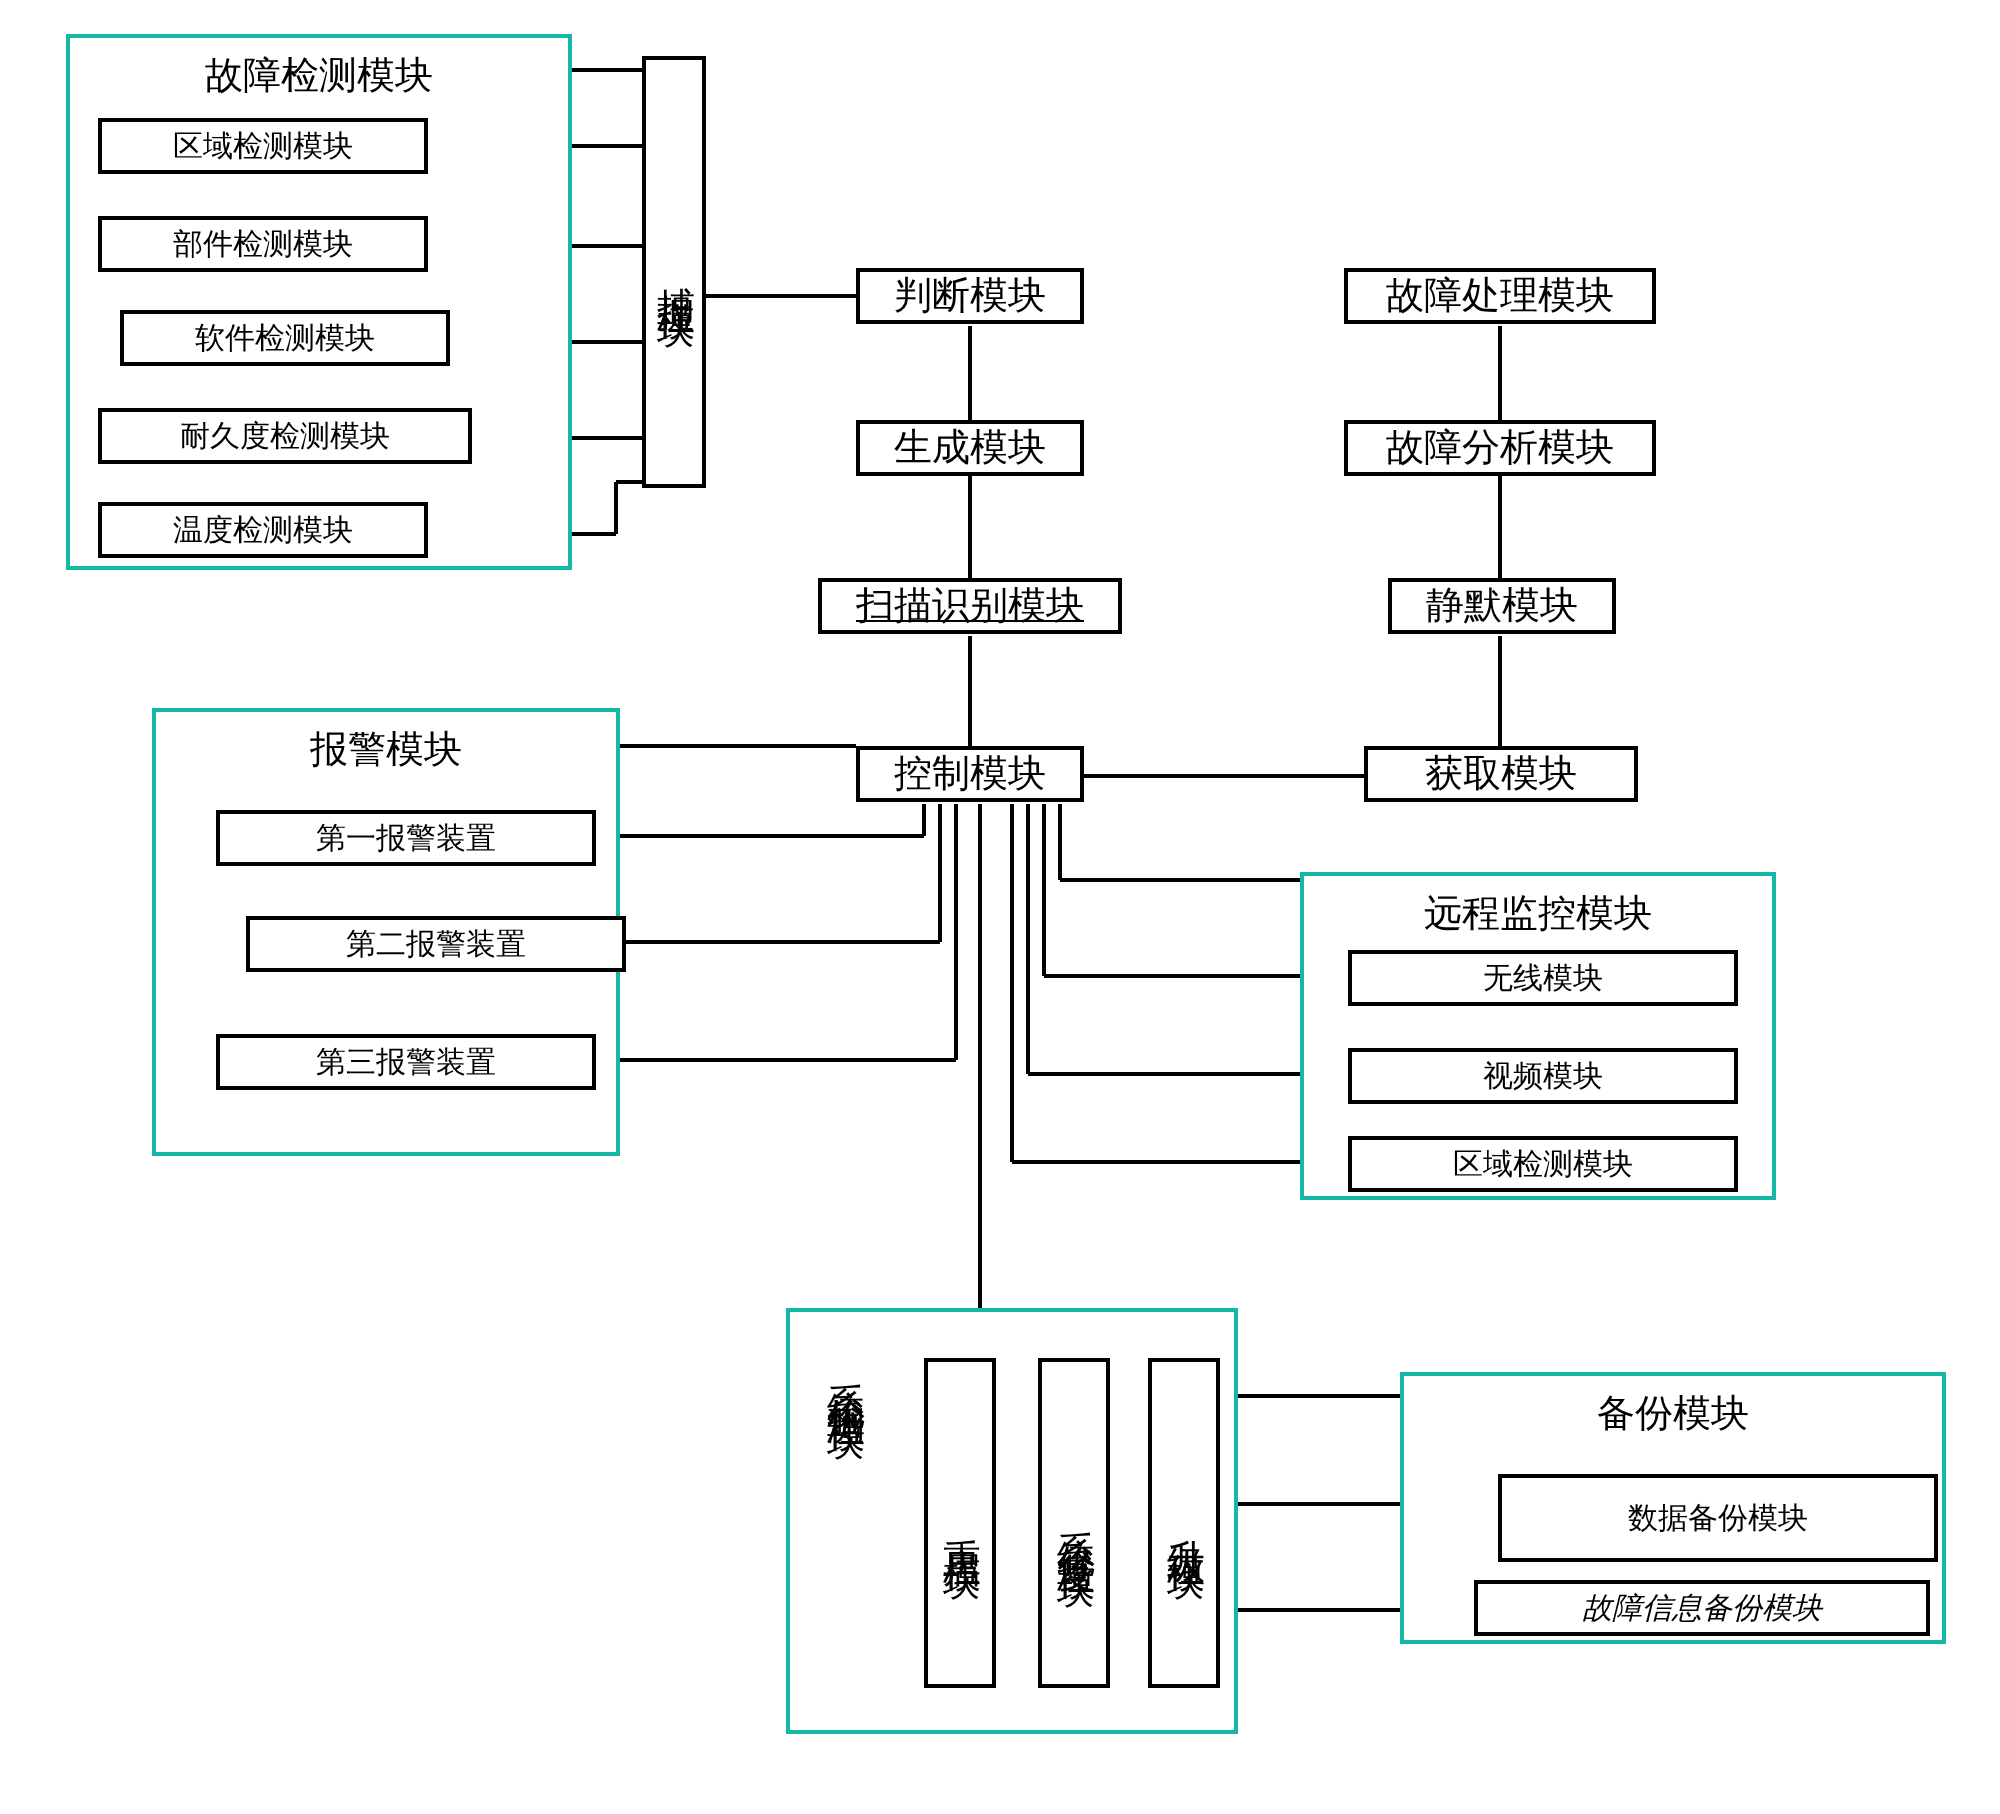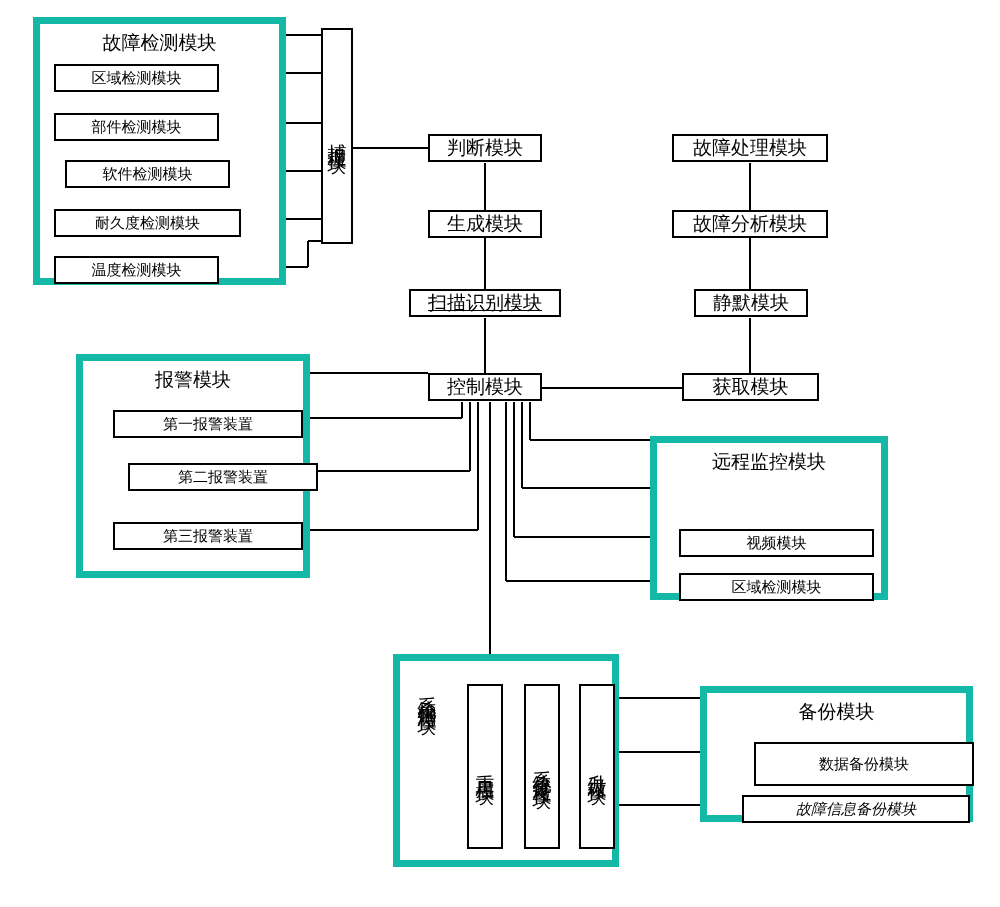--- a/index.html
+++ b/index.html
@@ -25,21 +25,21 @@
     flex-direction: column;
   }
   .vlabel {
     writing-mode: vertical-rl;
     text-orientation: upright;
     letter-spacing: 4px;
     font-size: 19px;
   }
   .group {
     position: absolute;
-    border: 7px solid #14b8a6;
+    border: 2px solid #14b8a6;
     background: #fff;
     box-sizing: border-box;
   }
   .group-title {
     position: absolute;
     font-size: 19px;
     text-align: center;
     width: 100%;
   }
   .inner-box {
@@ -160,20 +160,21 @@
 
 <div class="group" style="left:76px; top:354px; width:234px; height:224px;">
   <div class="group-title" style="top:6px;">报警模块</div>
   <div class="inner-box" style="left:30px; top:49px; width:190px; height:28px;">第一报警装置</div>
   <div class="inner-box" style="left:45px; top:102px; width:190px; height:28px;">第二报警装置</div>
   <div class="inner-box" style="left:30px; top:161px; width:190px; height:28px;">第三报警装置</div>
 </div>
 
 <div class="group" style="left:650px; top:436px; width:238px; height:164px;">
   <div class="group-title" style="top:6px;">远程监控模块</div>
+  <div class="inner-box" style="left:22px; top:37px; width:195px; height:28px;">无线模块</div>
   <div class="inner-box" style="left:22px; top:86px; width:195px; height:28px;">视频模块</div>
   <div class="inner-box" style="left:22px; top:130px; width:195px; height:28px;">区域检测模块</div>
 </div>
 
 <div class="group" style="left:393px; top:654px; width:226px; height:213px;">
   <span class="vlabel" style="position:absolute; left:14px; top:20px;">系统检测模块</span>
   <div class="box vbox" style="left:67px; top:23px; width:36px; height:165px; position:absolute;">
     <span class="vlabel">重启模块</span>
   </div>
   <div class="box vbox" style="left:124px; top:23px; width:36px; height:165px; position:absolute;">

